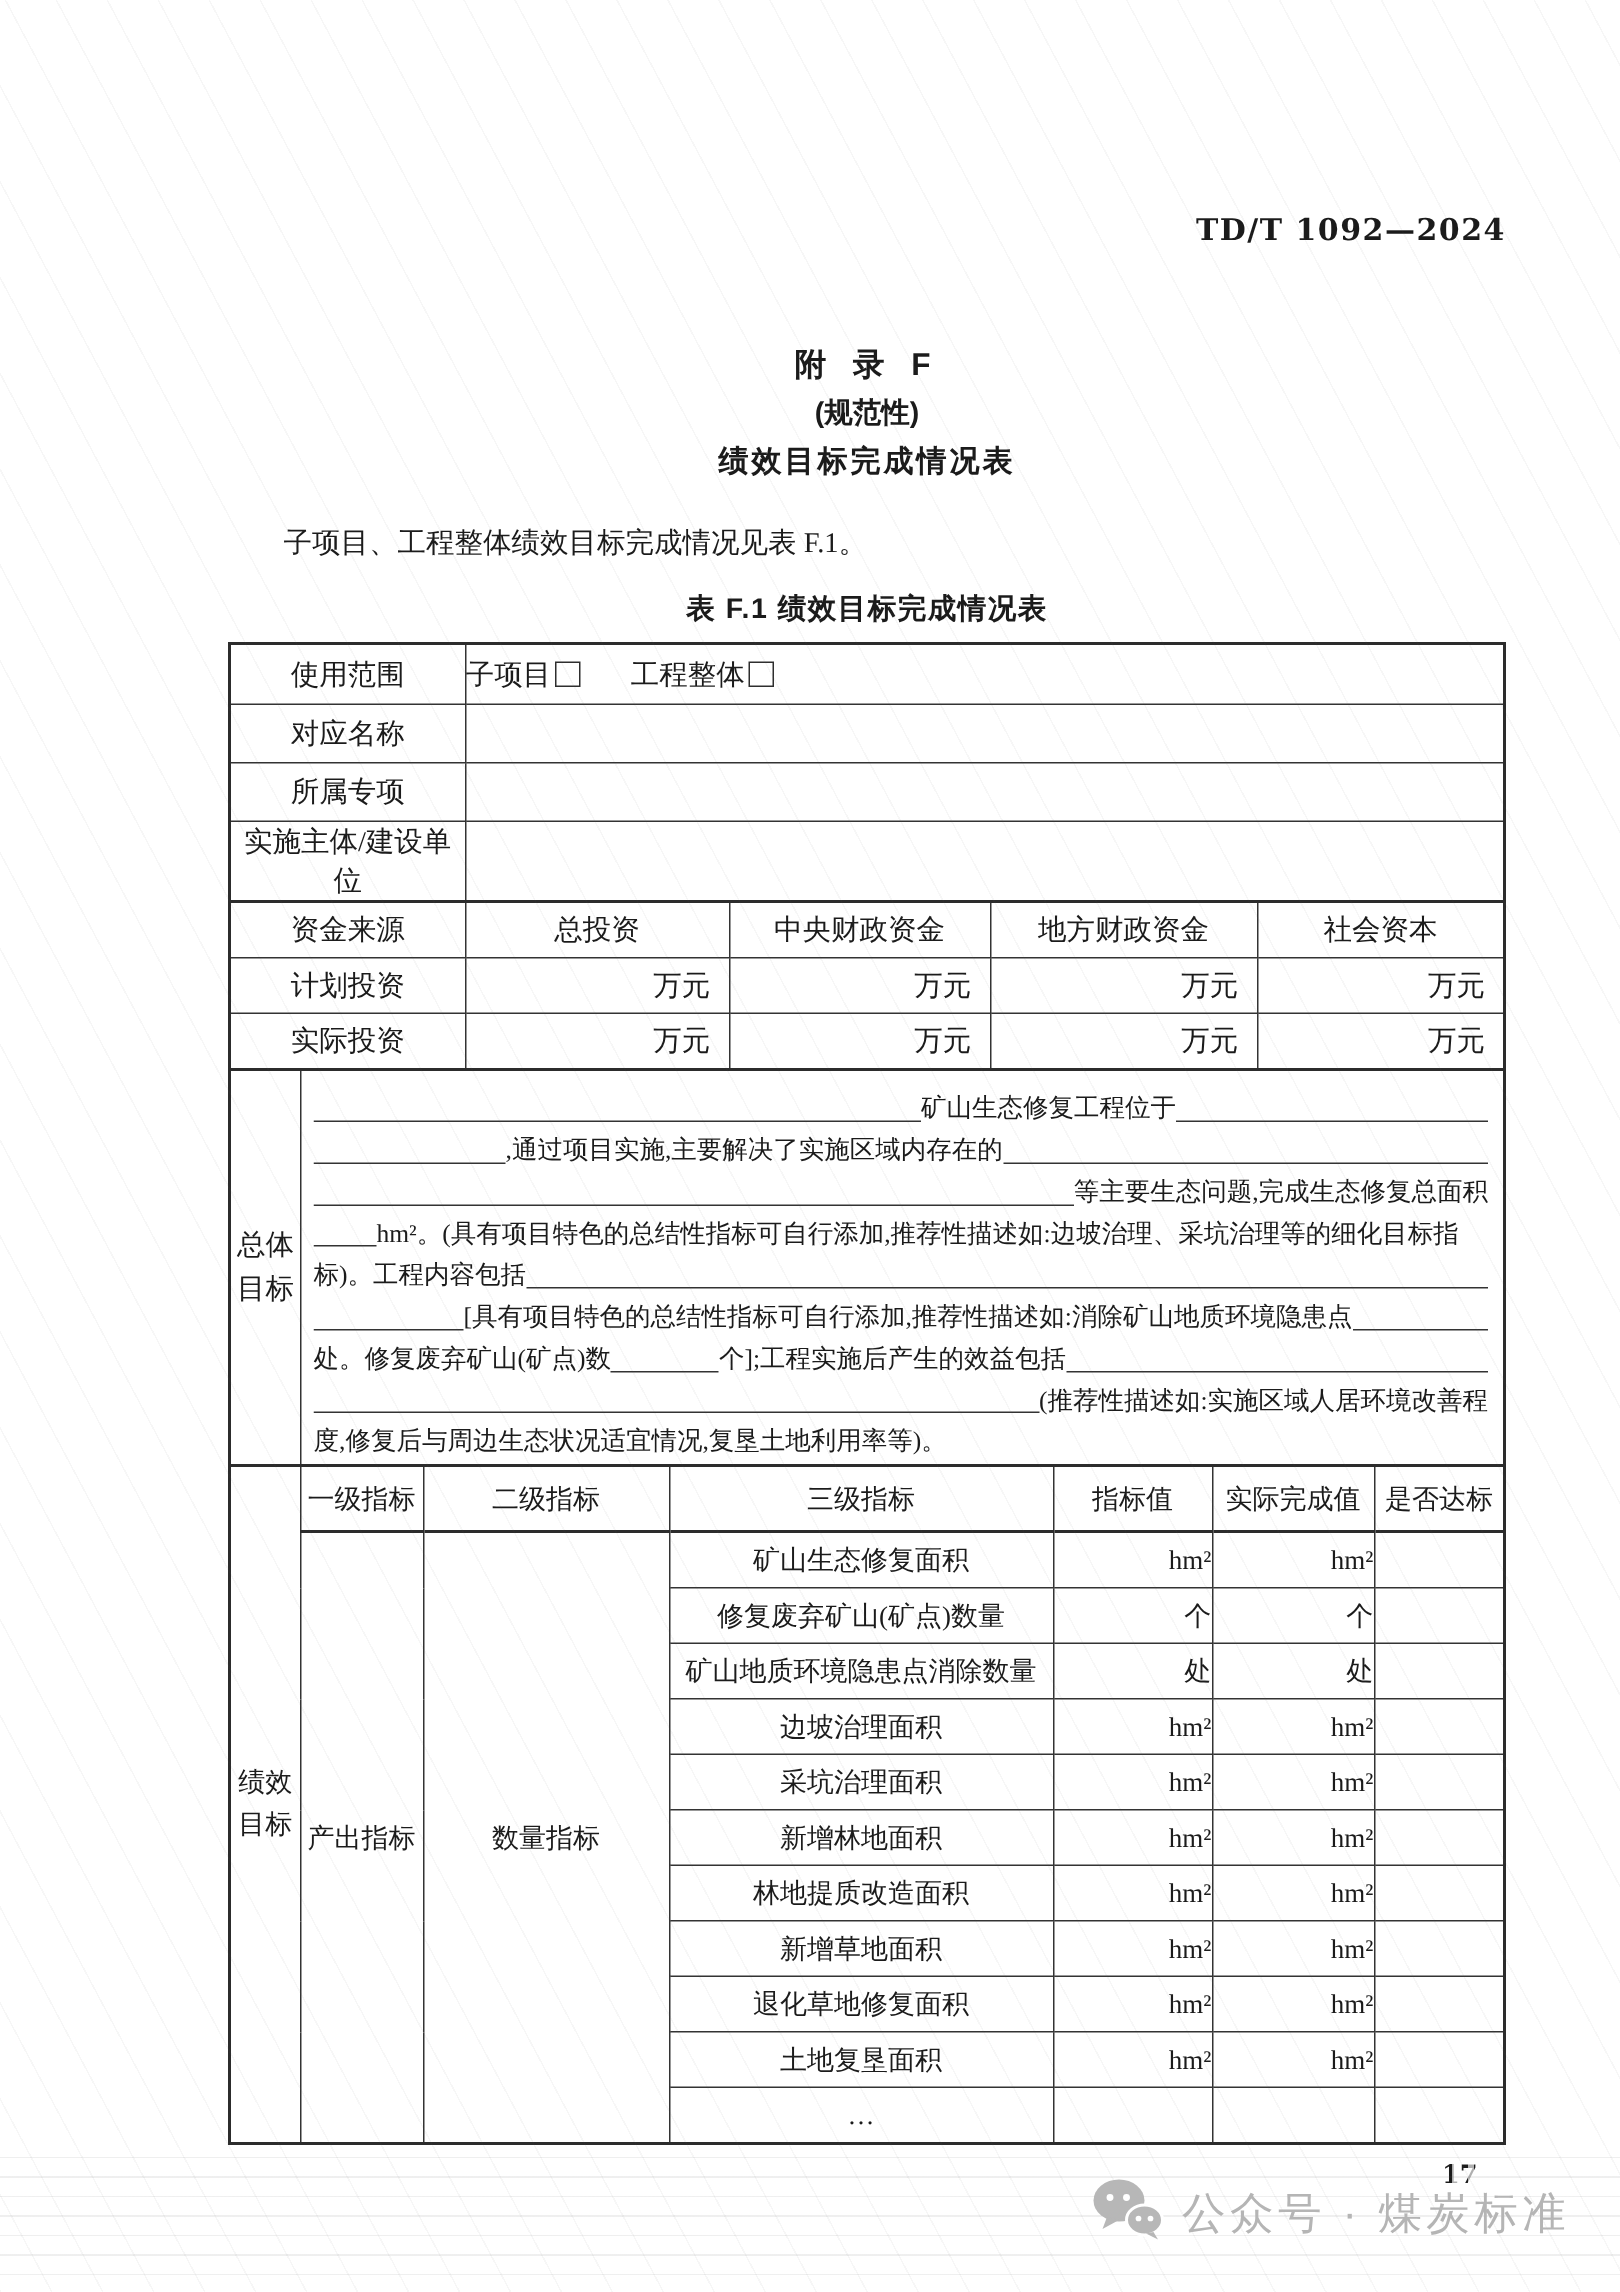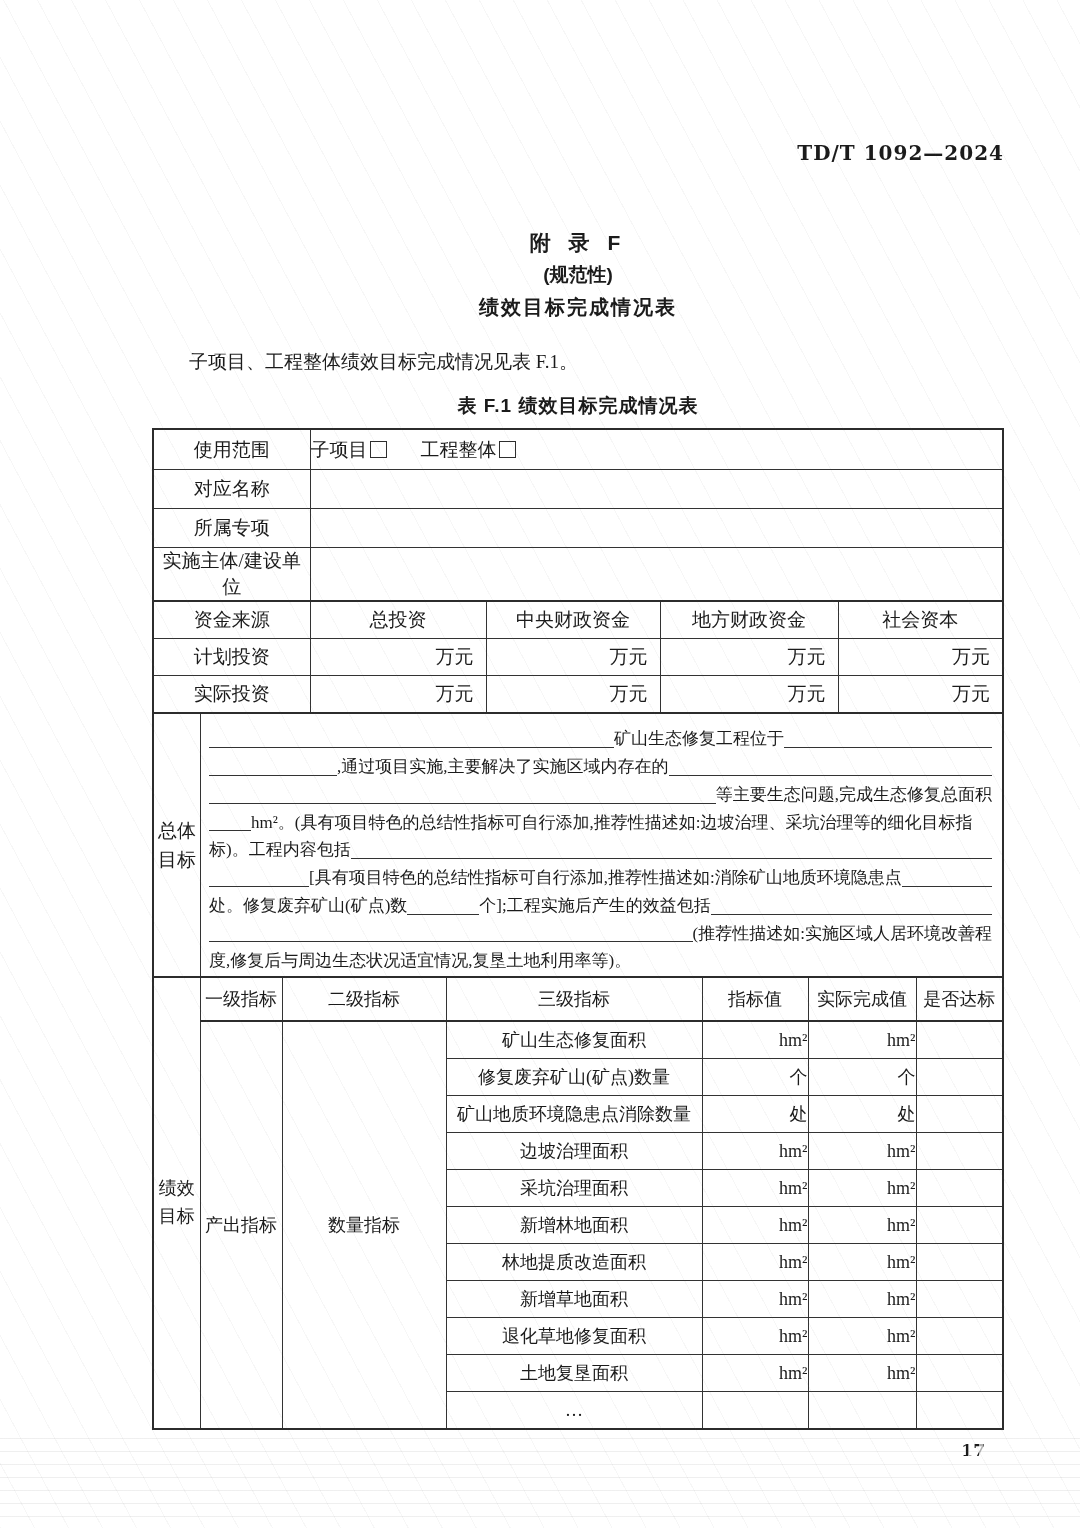--- a/index.html
+++ b/index.html
@@ -297,16 +297,31 @@
               </tr>
             </tbody>
         </table>
       </div>
 
     </div>
   </div>
 
   <div class="pageno">17</div>
 
+  <div class="wm">
+    <span>
+      <svg width="48" height="42" viewBox="0 0 48 42">
+        <ellipse cx="18" cy="15" rx="17" ry="14" fill="#b7b7b7"></ellipse>
+        <path d="M10 26 L7 34 L18 28 Z" fill="#b7b7b7"></path>
+        <ellipse cx="35" cy="28" rx="12" ry="10" fill="#b7b7b7" stroke="#ffffff" stroke-width="2"></ellipse>
+        <path d="M41 36 L44 41 L36 37 Z" fill="#b7b7b7"></path>
+        <circle cx="12" cy="13" r="2.3" fill="#ffffff"></circle>
+        <circle cx="23" cy="13" r="2.3" fill="#ffffff"></circle>
+        <circle cx="31" cy="27" r="1.9" fill="#ffffff"></circle>
+        <circle cx="39" cy="27" r="1.9" fill="#ffffff"></circle>
+      </svg>
+    </span>
+    <span class="wm-text">公众号 · 煤炭标准</span>
+  </div>
 
   <div class="footlines"></div>
   <div class="scanlines"></div>
 </div>
 
 </body></html>

